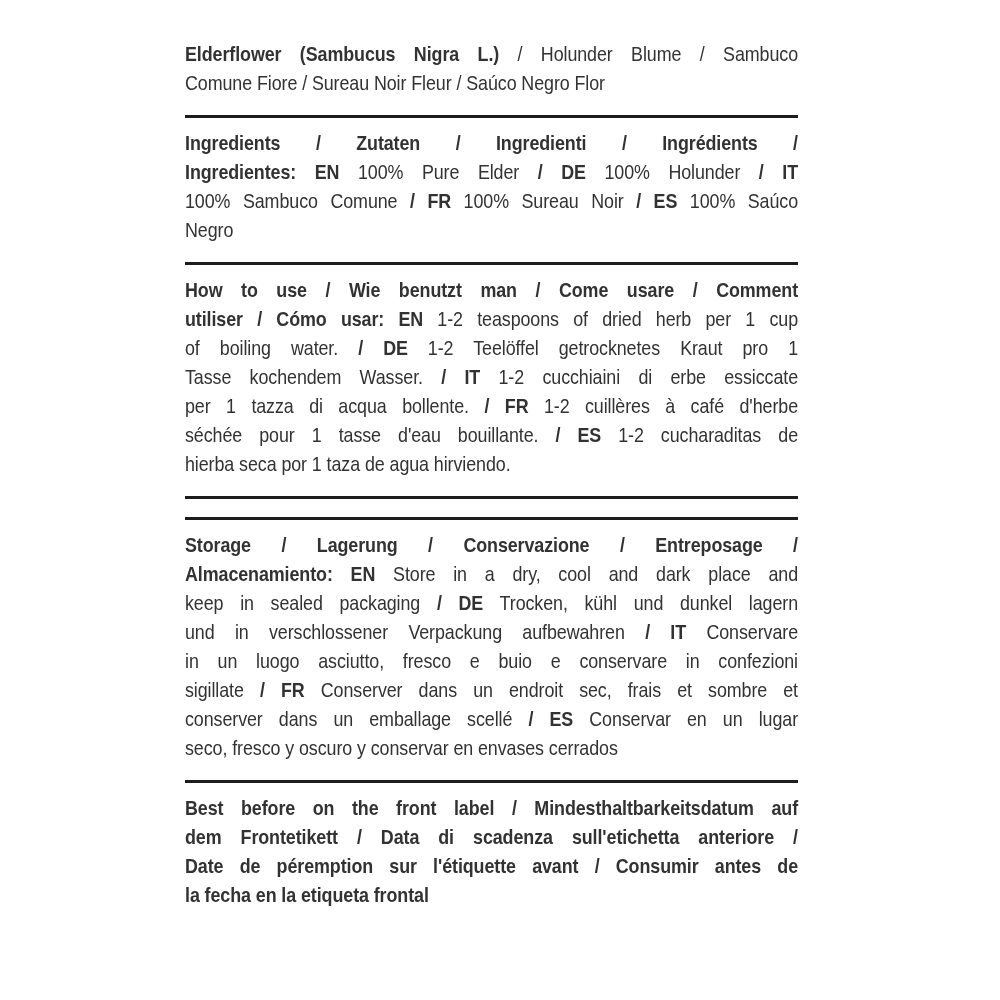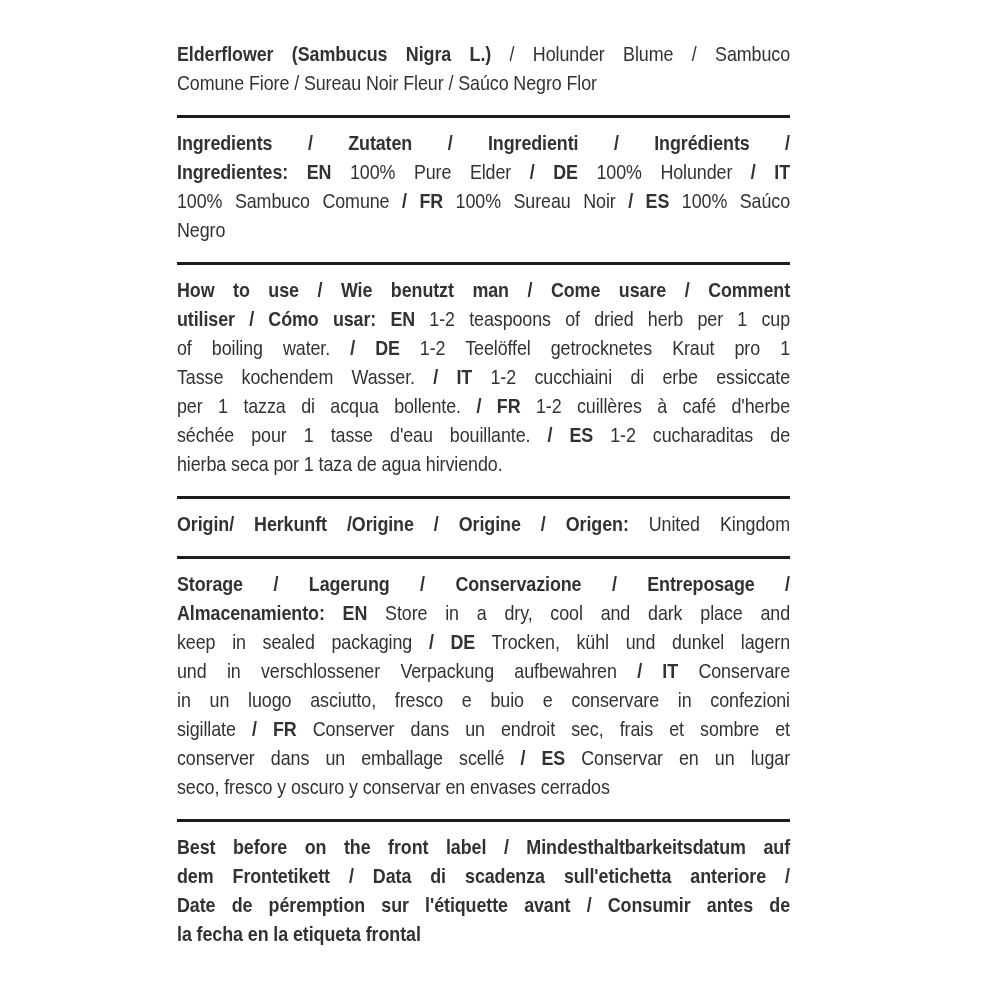--- a/index.html
+++ b/index.html
@@ -10,21 +10,21 @@
   * { margin: 0; padding: 0; box-sizing: border-box; }
   html, body {
     width: 1000px;
     height: 1000px;
     background: var(--bg-color);
     overflow: hidden;
     font-family: "Liberation Sans", "DejaVu Sans", sans-serif;
   }
   .label-sheet {
     position: absolute;
-    left: 177px;
+    left: 185px;
     top: 39px;
     width: 613px;
     color: var(--text-color);
     font-size: 21px;
     line-height: 29px;
   }
   .section {
     width: 720px;              
   }
   .line {
@@ -74,23 +74,20 @@
       <div class="line just"><span class="b">utiliser / Cómo usar: EN</span><span> 1-2 teaspoons of dried herb per 1 cup</span></div>
       <div class="line just"><span>of boiling water. </span><span class="b">/ DE</span><span> 1-2 Teelöffel getrocknetes Kraut pro 1</span></div>
       <div class="line just"><span>Tasse kochendem Wasser. </span><span class="b">/ IT</span><span> 1-2 cucchiaini di erbe essiccate</span></div>
       <div class="line just"><span>per 1 tazza di acqua bollente. </span><span class="b">/ FR</span><span> 1-2 cuillères à café d'herbe</span></div>
       <div class="line just"><span>séchée pour 1 tasse d'eau bouillante. </span><span class="b">/ ES</span><span> 1-2 cucharaditas de</span></div>
       <div class="line"><span>hierba seca por 1 taza de agua hirviendo.</span></div>
     </section>
 
   <div class="rule"></div>
 
-  <section class="section">
-      <div class="line just"><span class="b">Origin/ Herkunft /Origine / Origine / Origen:</span><span> United Kingdom</span></div>
-    </section>
 
   <div class="rule"></div>
 
   <section class="section">
       <div class="line just"><span class="b">Storage / Lagerung / Conservazione / Entreposage /</span></div>
       <div class="line just"><span class="b">Almacenamiento: EN</span><span> Store in a dry, cool and dark place and</span></div>
       <div class="line just"><span>keep in sealed packaging </span><span class="b">/ DE</span><span> Trocken, kühl und dunkel lagern</span></div>
       <div class="line just"><span>und in verschlossener Verpackung aufbewahren </span><span class="b">/ IT</span><span> Conservare</span></div>
       <div class="line just"><span>in un luogo asciutto, fresco e buio e conservare in confezioni</span></div>
       <div class="line just"><span>sigillate </span><span class="b">/ FR</span><span> Conserver dans un endroit sec, frais et sombre et</span></div>

